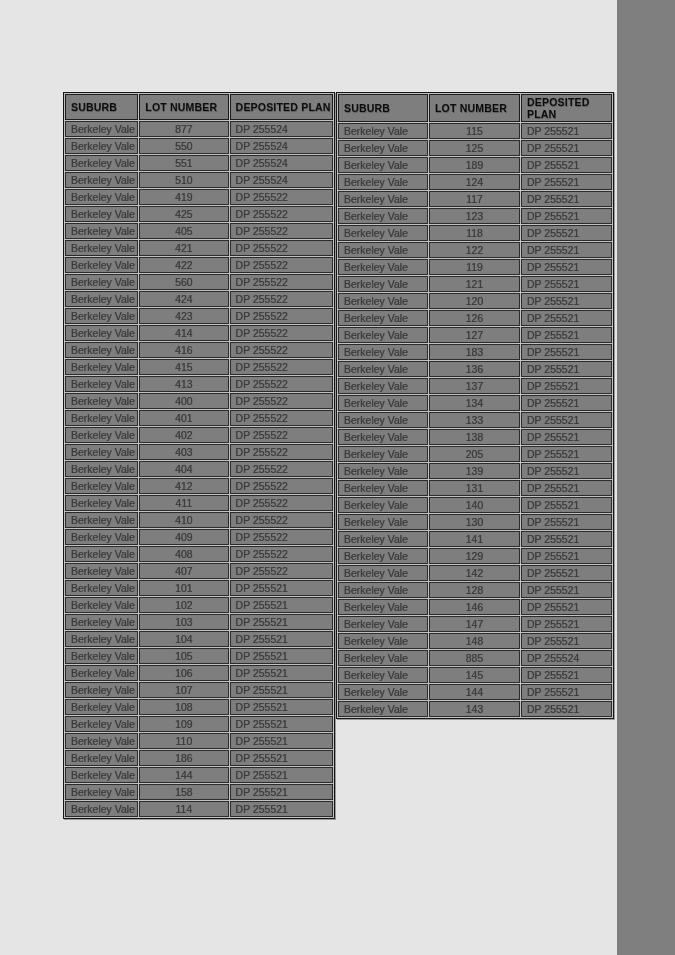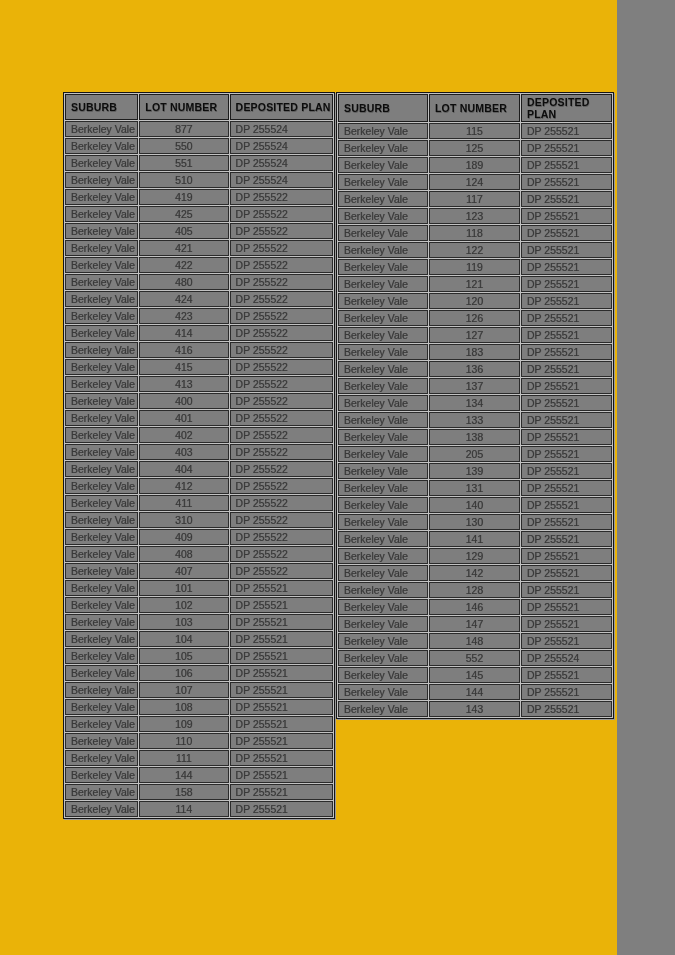--- a/index.html
+++ b/index.html
@@ -5,21 +5,21 @@
   html, body {
     margin: 0;
     padding: 0;
     background: #7f7f7f;
     font-family: "Liberation Sans", sans-serif;
   }
   .page {
     position: relative;
     width: 617px;
     height: 955px;
-    background: #eab308;
+    background: #e5e5e5;
     overflow: hidden;
   }
   
   table.scan-table {
     position: absolute;
     border-collapse: separate;
     border-spacing: 1px;
     background: #c2c2c2;
     border: 1px solid #161616;
     table-layout: fixed;
@@ -124,21 +124,21 @@
           <td class="col-1">421</td>
           <td class="col-2">DP 255522</td>
         </tr>
         <tr>
           <td class="col-0">Berkeley Vale</td>
           <td class="col-1">422</td>
           <td class="col-2">DP 255522</td>
         </tr>
         <tr>
           <td class="col-0">Berkeley Vale</td>
-          <td class="col-1">480</td>
+          <td class="col-1">560</td>
           <td class="col-2">DP 255522</td>
         </tr>
         <tr>
           <td class="col-0">Berkeley Vale</td>
           <td class="col-1">424</td>
           <td class="col-2">DP 255522</td>
         </tr>
         <tr>
           <td class="col-0">Berkeley Vale</td>
           <td class="col-1">423</td>
@@ -194,21 +194,21 @@
           <td class="col-1">412</td>
           <td class="col-2">DP 255522</td>
         </tr>
         <tr>
           <td class="col-0">Berkeley Vale</td>
           <td class="col-1">411</td>
           <td class="col-2">DP 255522</td>
         </tr>
         <tr>
           <td class="col-0">Berkeley Vale</td>
-          <td class="col-1">310</td>
+          <td class="col-1">410</td>
           <td class="col-2">DP 255522</td>
         </tr>
         <tr>
           <td class="col-0">Berkeley Vale</td>
           <td class="col-1">409</td>
           <td class="col-2">DP 255522</td>
         </tr>
         <tr>
           <td class="col-0">Berkeley Vale</td>
           <td class="col-1">408</td>
@@ -264,21 +264,21 @@
           <td class="col-1">109</td>
           <td class="col-2">DP 255521</td>
         </tr>
         <tr>
           <td class="col-0">Berkeley Vale</td>
           <td class="col-1">110</td>
           <td class="col-2">DP 255521</td>
         </tr>
         <tr>
           <td class="col-0">Berkeley Vale</td>
-          <td class="col-1">111</td>
+          <td class="col-1">186</td>
           <td class="col-2">DP 255521</td>
         </tr>
         <tr>
           <td class="col-0">Berkeley Vale</td>
           <td class="col-1">144</td>
           <td class="col-2">DP 255521</td>
         </tr>
         <tr>
           <td class="col-0">Berkeley Vale</td>
           <td class="col-1">158</td>
@@ -456,21 +456,21 @@
           <td class="col-1">147</td>
           <td class="col-2">DP 255521</td>
         </tr>
         <tr>
           <td class="col-0">Berkeley Vale</td>
           <td class="col-1">148</td>
           <td class="col-2">DP 255521</td>
         </tr>
         <tr>
           <td class="col-0">Berkeley Vale</td>
-          <td class="col-1">552</td>
+          <td class="col-1">885</td>
           <td class="col-2">DP 255524</td>
         </tr>
         <tr>
           <td class="col-0">Berkeley Vale</td>
           <td class="col-1">145</td>
           <td class="col-2">DP 255521</td>
         </tr>
         <tr>
           <td class="col-0">Berkeley Vale</td>
           <td class="col-1">144</td>

